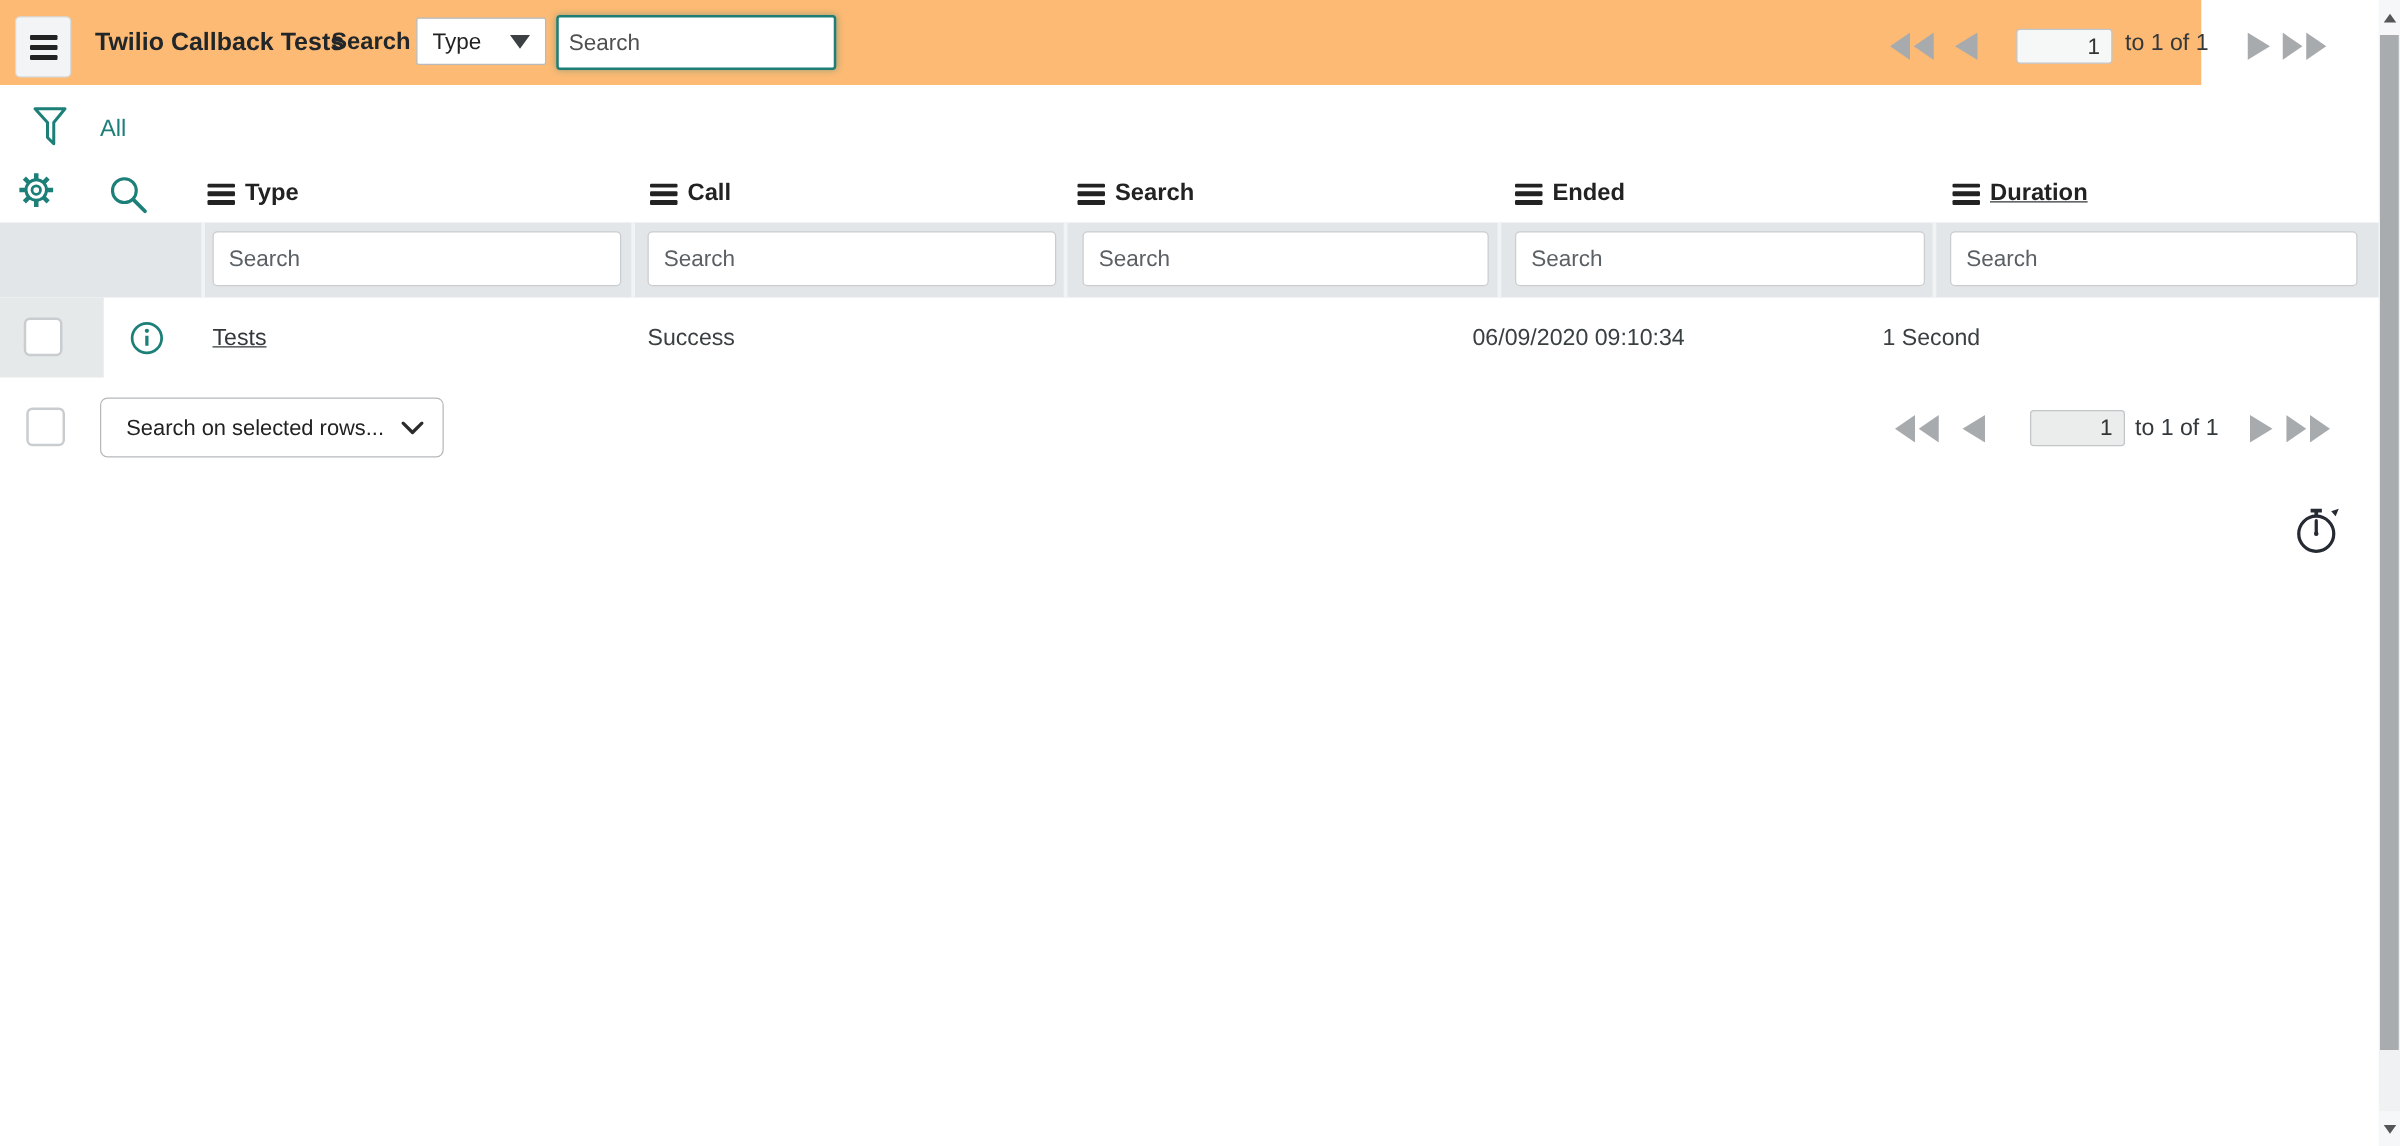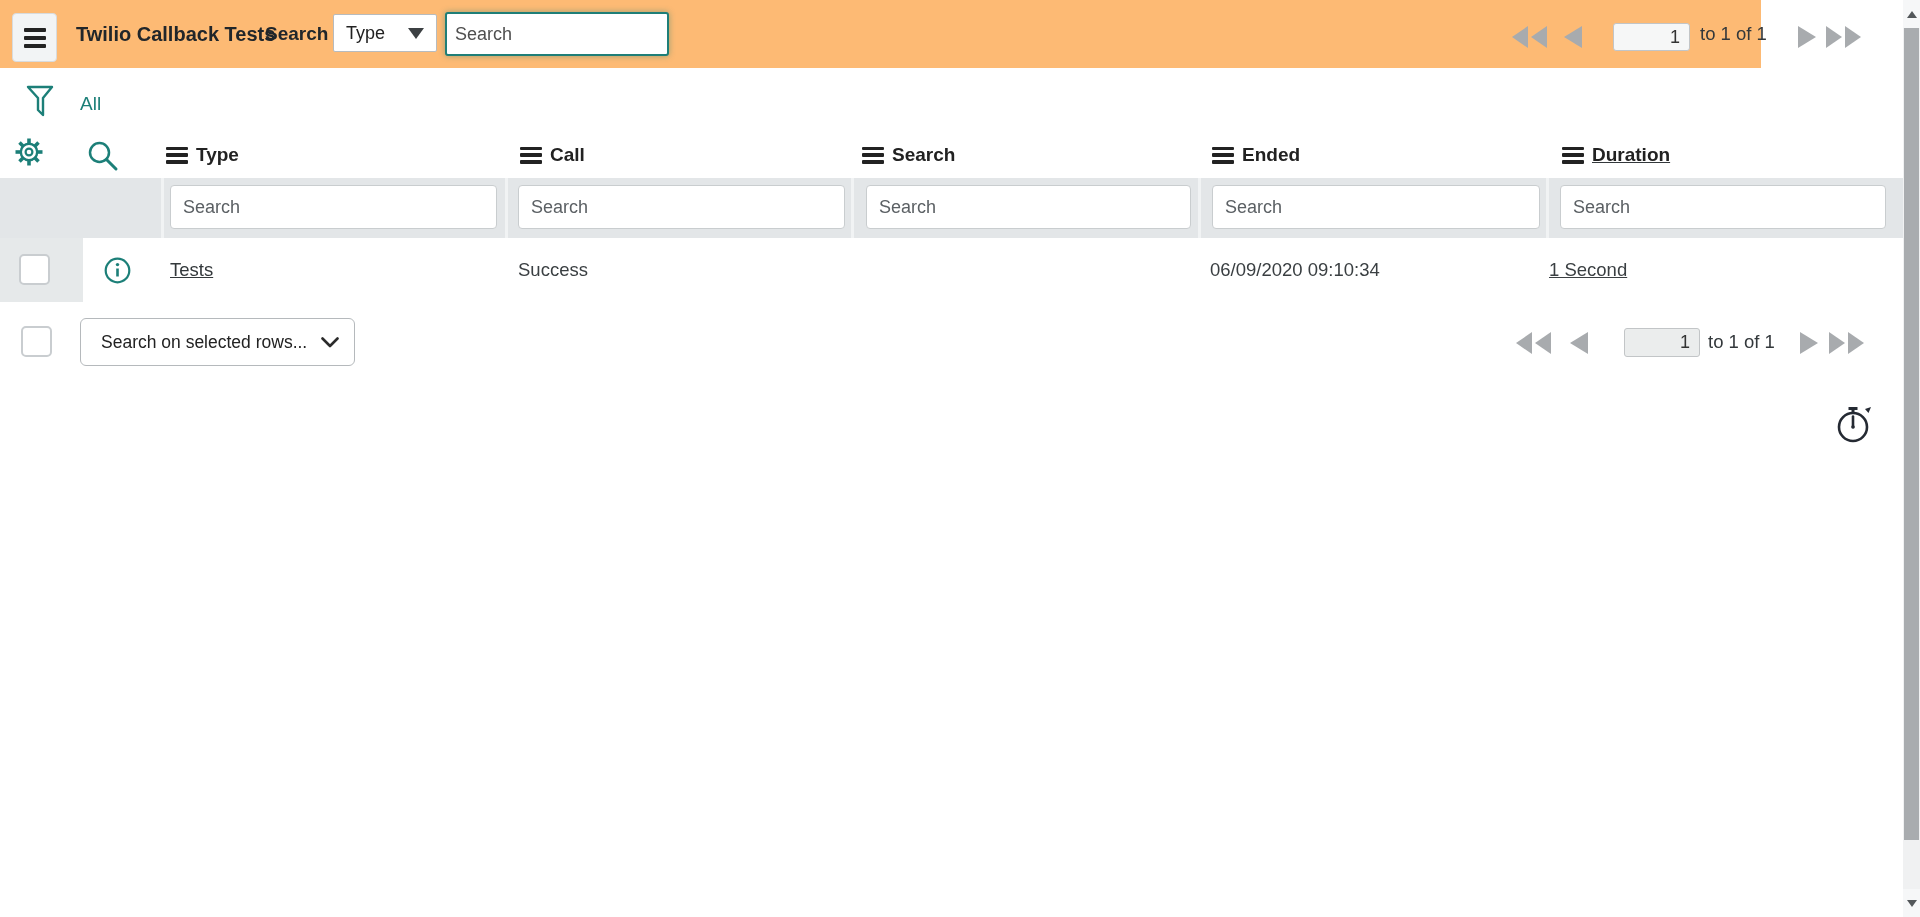--- a/index.html
+++ b/index.html
@@ -67,21 +67,21 @@
   #cs-type{left:170px;width:327px;} #cs-state{left:518px;width:327px;} #cs-started{left:866px;width:325px;}
   #cs-ended{left:1212px;width:328px;} #cs-duration{left:1560px;width:326px;}
 
   
   #row-gray-cell{left:0;top:238px;width:83px;height:64px;background:#e6e9ea;}
   .checkbox{width:31px;height:31px;box-sizing:border-box;background:#fff;border:2px solid #c9cdd0;border-radius:5px;cursor:pointer;}
   #row-checkbox{left:19px;top:254px;}
   #row-info-icon{left:104px;top:257px;cursor:pointer;}
   .cell-text{top:238px;height:64px;line-height:64px;font-size:18.5px;color:#3a3f42;white-space:nowrap;}
   #cell-type{left:170px;text-decoration:underline;color:#33383b;cursor:pointer;}
-  #cell-state{left:518px;} #cell-started{left:863px;} #cell-ended{left:1210px;} #cell-duration{left:1549px;text-decoration:underline;}
+  #cell-state{left:518px;} #cell-started{left:863px;} #cell-ended{left:1178px;} #cell-duration{left:1506px;}
 
   
   #foot-checkbox{left:21px;top:326px;}
   #actions-select{left:80px;top:318px;width:275px;height:48px;box-sizing:border-box;background:#fff;
                   border:1px solid #b5b9bc;border-radius:6px;display:flex;align-items:center;cursor:pointer;}
   #actions-select .val{flex:1;padding-left:20px;font-size:17.5px;color:#222;white-space:nowrap;}
   #actions-select svg{margin-right:15px;}
 
   #stopwatch-icon{left:1831px;top:400px;}
 

